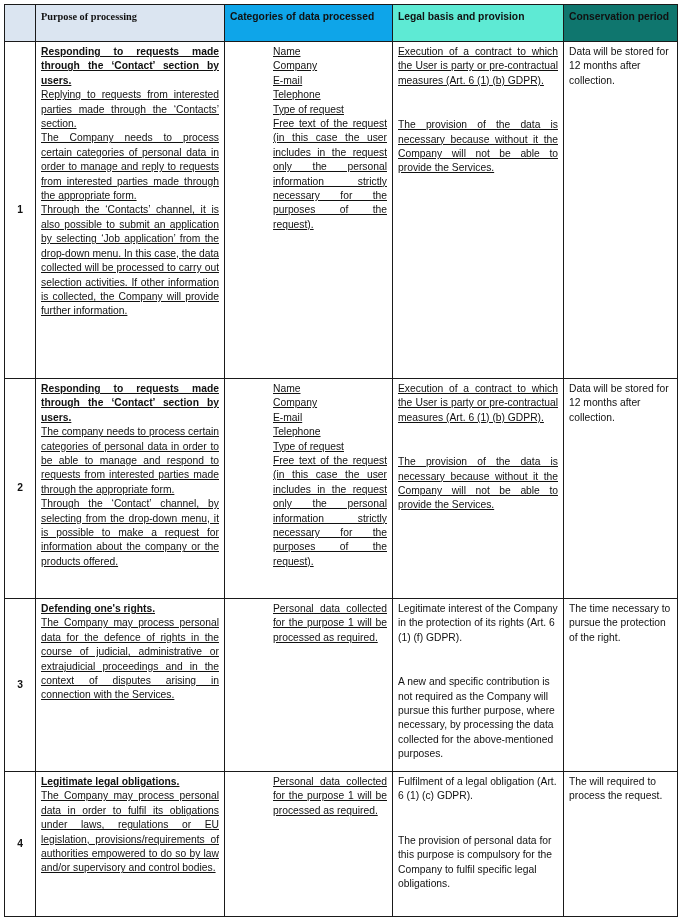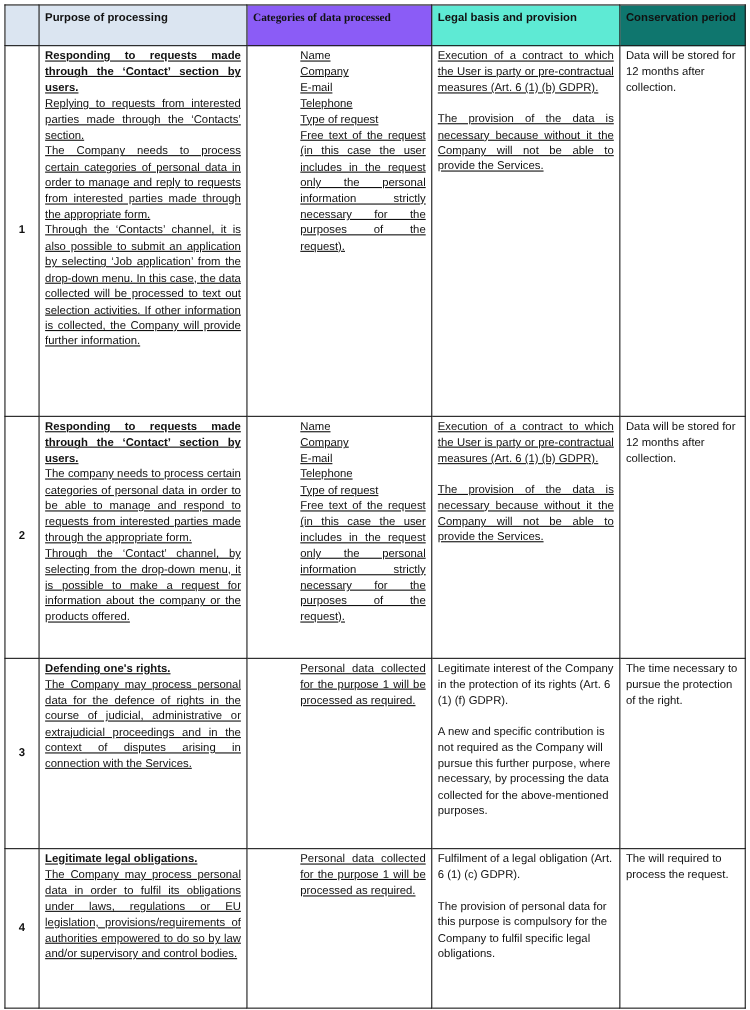--- a/index.html
+++ b/index.html
@@ -9,56 +9,56 @@
           border-collapse: collapse; table-layout: fixed; }
   col.c0 { width: 31px; } col.c1 { width: 189px; } col.c2 { width: 168px; }
   col.c3 { width: 171px; } col.c4 { width: 114px; }
   th, td { border: 1.5px solid #1a1a1a; vertical-align: top;
            font-size: 10.3px; line-height: 14.4px; padding: 3px 5px 2px 5px; }
   th { background: #dbe5f1; text-align: left; font-weight: bold; height: 29px; padding-top: 5px; }
   td.num { vertical-align: middle; text-align: center; font-weight: bold; padding: 0; }
   td.just { text-align: justify; text-decoration: underline; }
   .title { font-weight: bold; display: block; }
   .para { display: block; }
-  .gap { margin-top: 14px; }
+  .gap { margin-top: 30px; }
   .line { display: block; padding-left: 43px; }
   tr.r1 td { height: 331px; }
   tr.r2 td { height: 214px; }
   tr.r3 td { height: 167px; }
   tr.r4 td { height: 139px; }
 </style>
 </head>
 <body>
 
 <table>
   <colgroup>
       <col class="c0">
       <col class="c1">
       <col class="c2">
       <col class="c3">
       <col class="c4">
     </colgroup>
   <thead>
     <tr>
       <th style="background: rgb(219, 229, 241);"></th>
-      <th style="background: rgb(219, 229, 241);">Purpose of processing</th>
-      <th style="background: #8b5cf6; font-family: Liberation Serif, serif;">Categories of data processed</th>
+      <th style="background: rgb(219, 229, 241); font-family: Liberation Serif, serif;">Purpose of processing</th>
+      <th style="background: #0ea5e9;">Categories of data processed</th>
       <th style="background: #5eead4;">Legal basis and provision</th>
       <th style="background: #0f766e;">Conservation period</th>
     </tr>
   </thead>
   <tbody>
 
     <tr class="r1">
       <td class="num">1</td>
       <td class="just">
         <span class="title">Responding to requests made through the ‘Contact’ section by users.</span>
         <span class="para">Replying to requests from interested parties made through the ‘Contacts’ section.</span>
         <span class="para">The Company needs to process certain categories of personal data in order to manage and reply to requests from interested parties made through the appropriate form.</span>
-        <span class="para">Through the ‘Contacts’ channel, it is also possible to submit an application by selecting ‘Job application’ from the drop-down menu. In this case, the data collected will be processed to text out selection activities. If other information is collected, the Company will provide further information.</span>
+        <span class="para">Through the ‘Contacts’ channel, it is also possible to submit an application by selecting ‘Job application’ from the drop-down menu. In this case, the data collected will be processed to carry out selection activities. If other information is collected, the Company will provide further information.</span>
       </td>
       <td class="just">
         <span class="line">Name</span>
         <span class="line">Company</span>
         <span class="line">E-mail</span>
         <span class="line">Telephone</span>
         <span class="line">Type of request</span>
         <span class="line">Free text of the request (in this case the user includes in the request only the personal information strictly necessary for the purposes of the request).</span>
       </td>
       <td class="just">

